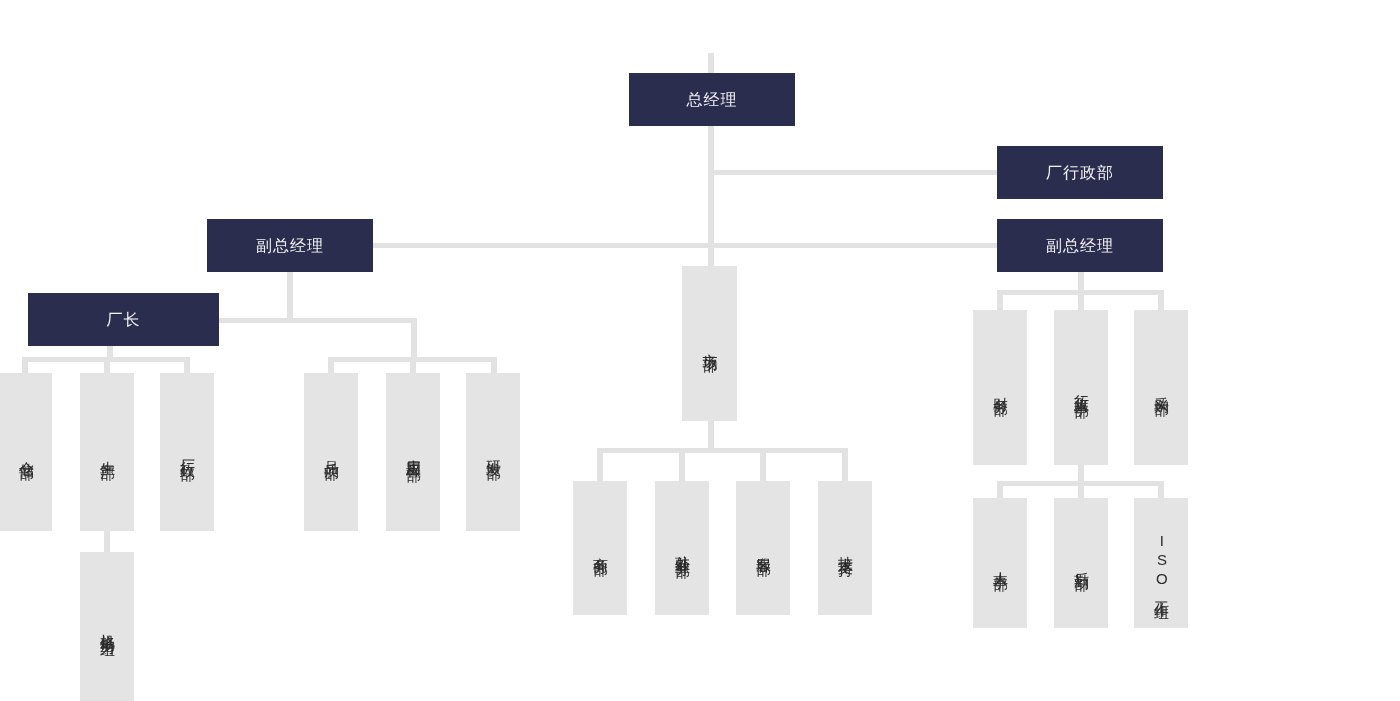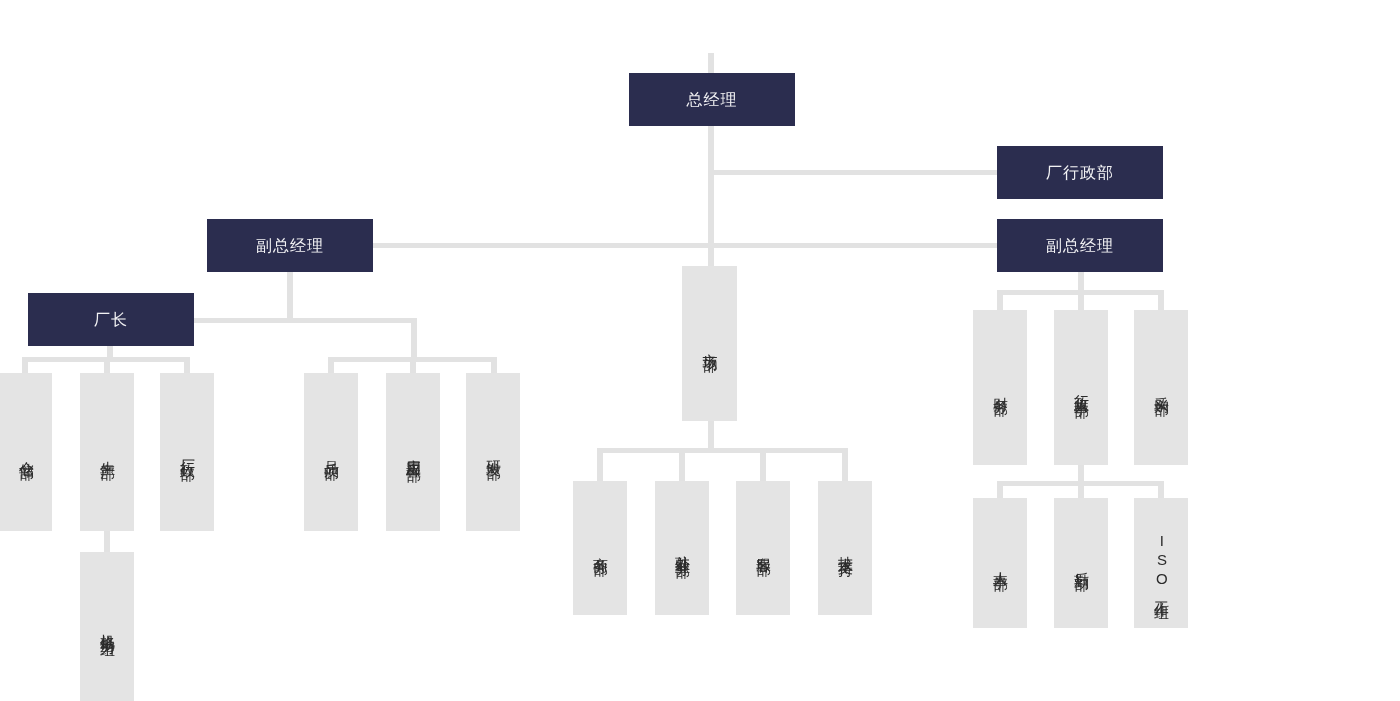--- a/index.html
+++ b/index.html
@@ -112,21 +112,21 @@
   </div>
 
   <div class="node dark" style="left:207px; top:219px; width:166px; height:53px;">
     <span class="label">副总经理</span>
   </div>
 
   <div class="node dark" style="left:997px; top:219px; width:166px; height:53px;">
     <span class="label">副总经理</span>
   </div>
 
-  <div class="node dark" style="left:28px; top:293px; width:166px; height:53px;">
+  <div class="node dark" style="left:28px; top:293px; width:191px; height:53px;">
     <span class="label">厂长</span>
   </div>
 
   <div class="node light vertical" style="left:0px; top:373px; width:52px; height:158px;">
     <span class="label">仓储部</span>
   </div>
   <div class="node light vertical" style="left:80px; top:373px; width:54px; height:158px;">
     <span class="label">生产部</span>
   </div>
   <div class="node light vertical" style="left:160px; top:373px; width:54px; height:158px;">

